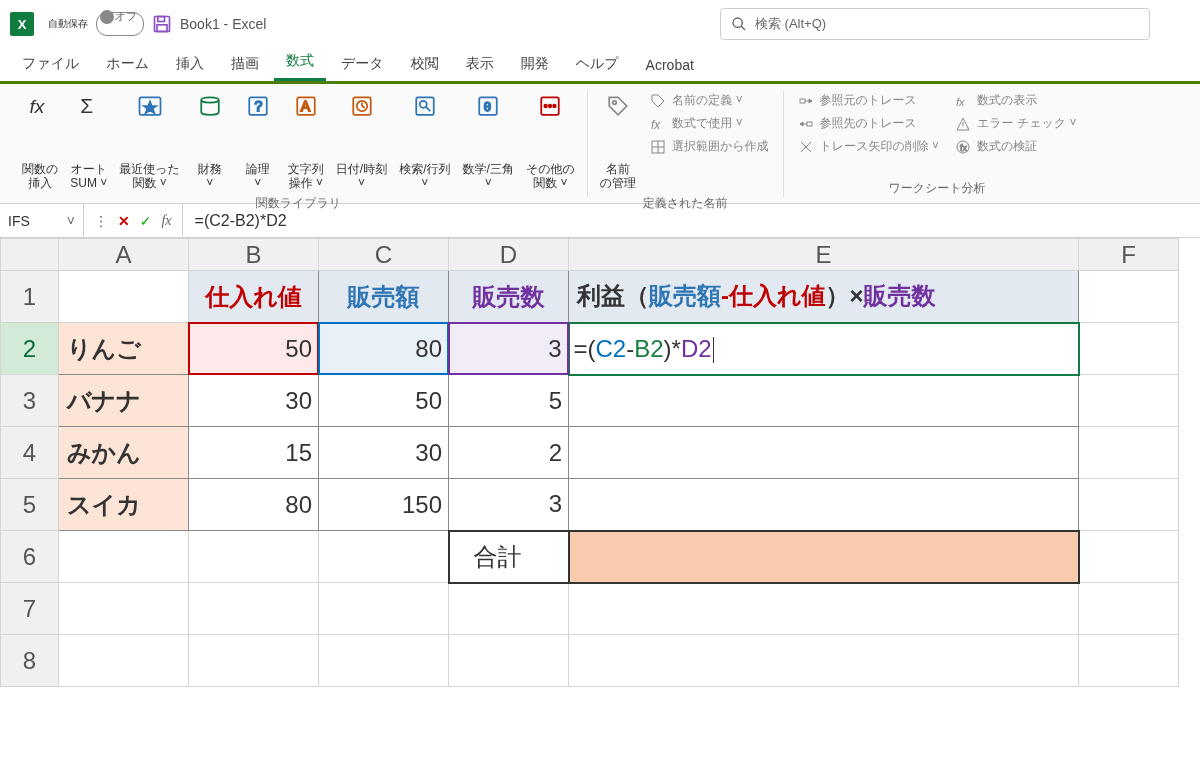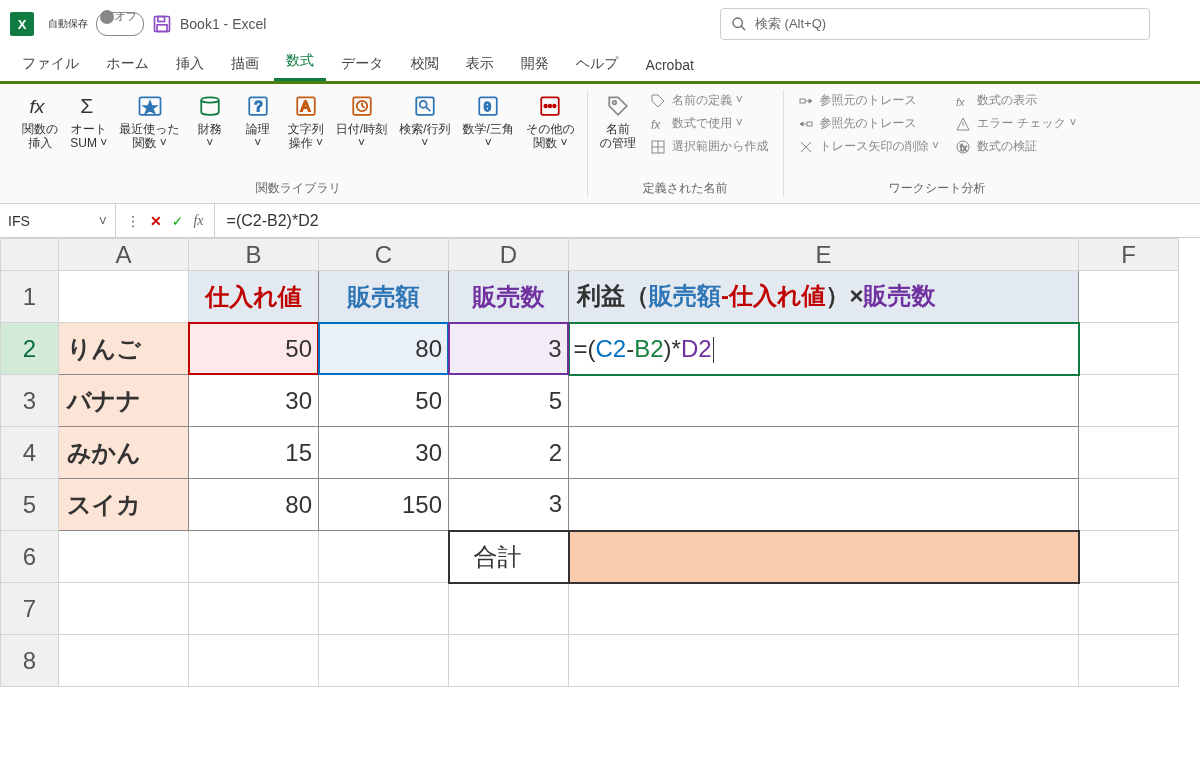--- a/index.html
+++ b/index.html
@@ -19,28 +19,28 @@
 .tabs { height: 36px; display: flex; align-items: flex-end; padding: 0 10px; gap: 3px; border-bottom: 3px solid #4d7c0f; }
 .tab { padding: 8px 12px; font-size: 14px; color: #444; cursor: pointer; }
 .tab.active { color: #107c41; border-bottom: 3px solid #107c41; font-weight: 500; }
 
 .ribbon { height: 120px; display: flex; align-items: stretch; padding: 6px 10px; border-bottom: 1px solid #d0d0d0; background: #fafafa; gap: 0; }
 .ribbon-group { display: flex; flex-direction: column; align-items: center; padding: 0 8px; border-right: 1px solid #e0e0e0; position: relative; }
 .ribbon-group:last-child { border-right: none; }
 .group-items { display: flex; align-items: flex-start; gap: 4px; flex: 1; }
 .ribbon-btn { display: flex; flex-direction: column; align-items: center; justify-content: flex-start; padding: 2px 4px; font-size: 12px; color: #333; gap: 2px; cursor: pointer; min-width: 44px; text-align: center; }
 .ribbon-btn svg, .ribbon-ico { width: 28px; height: 28px; }
-.ribbon-btn .lbl { line-height: 1.2; white-space: pre-line; }
+.ribbon-btn .lbl { line-height: 1.2; white-space: pre-line; margin-top: 40px; }
 .group-label { font-size: 12px; color: #666; text-align: center; padding-top: 2px; }
 .ribbon-small-list { display: flex; flex-direction: column; gap: 6px; padding: 2px 6px; }
 .ribbon-small { display: flex; align-items: center; gap: 6px; font-size: 12px; color: #888; cursor: pointer; }
 .ribbon-small svg { width: 16px; height: 16px; flex-shrink: 0; }
 
 .formula-bar { height: 34px; display: flex; align-items: center; border-bottom: 1px solid #d0d0d0; }
-.name-box { width: 116px; height: 100%; border-right: 1px solid #d0d0d0; display: flex; align-items: center; padding: 0 8px; font-size: 14px; }
+.name-box { width: 84px; height: 100%; border-right: 1px solid #d0d0d0; display: flex; align-items: center; padding: 0 8px; font-size: 14px; }
 .name-box .dd { margin-left: auto; color: #666; }
 .fx-controls { display: flex; align-items: center; gap: 6px; padding: 0 8px; border-right: 1px solid #d0d0d0; height: 100%; }
 .fx-controls span { color: #666; cursor: pointer; padding: 0 2px; font-size: 14px; }
 .fx-controls .cancel { color: #c00; font-weight: bold; }
 .fx-controls .enter { color: #0a0; }
 .fx-controls .fx { font-style: italic; font-family: serif; }
 .formula-input { flex: 1; padding: 0 12px; font-size: 16px; color: #333; }
 
 .grid-area { position: relative; }
 .grid { border-collapse: collapse; table-layout: fixed; }

